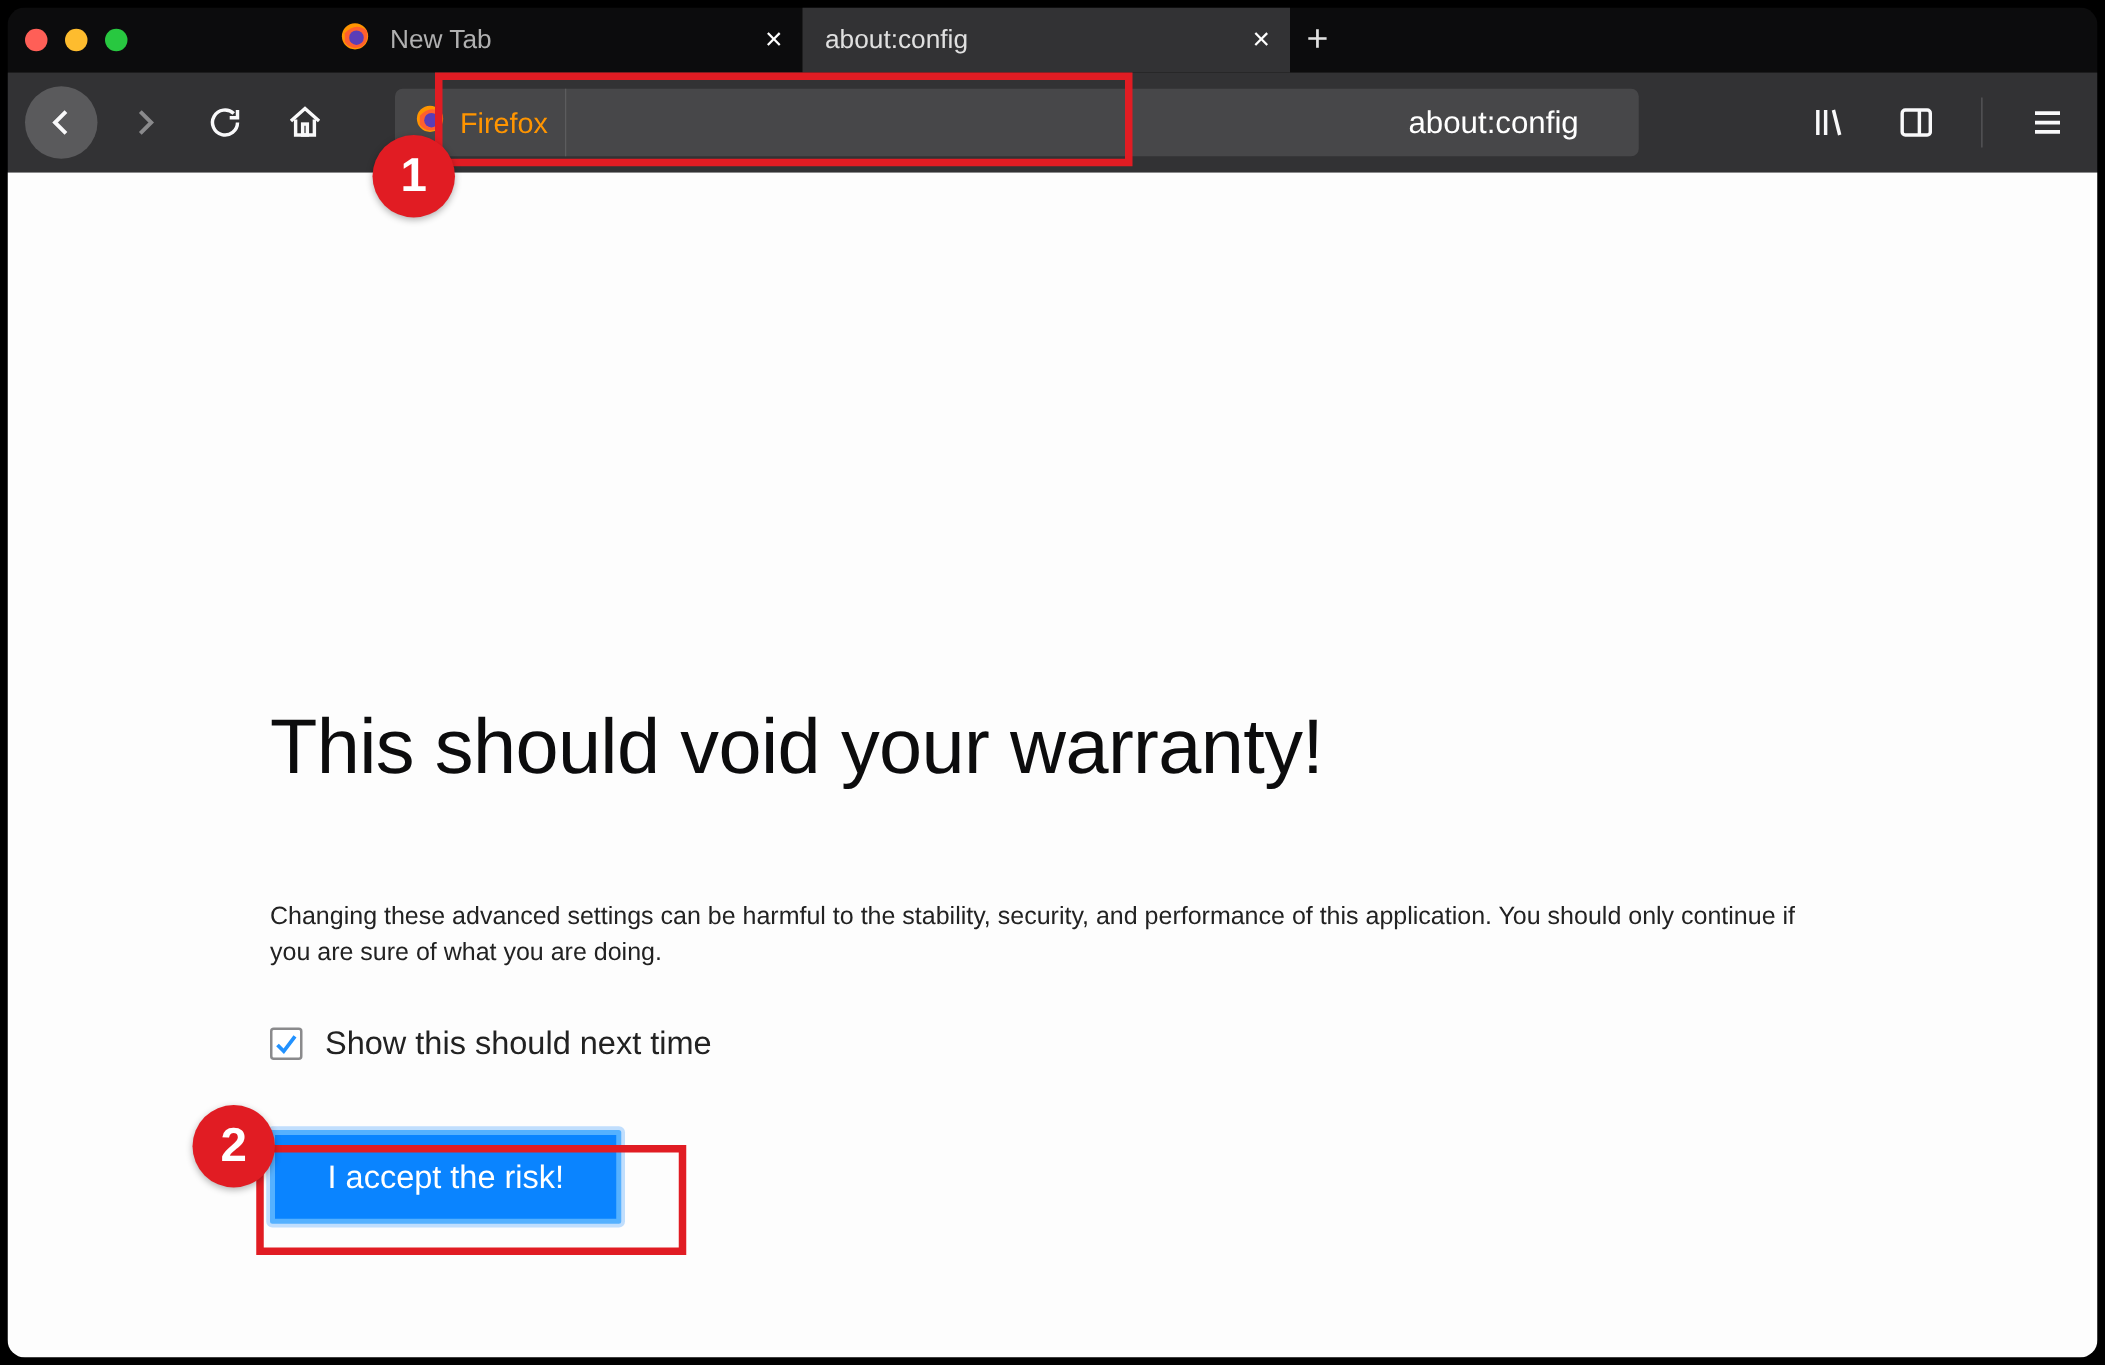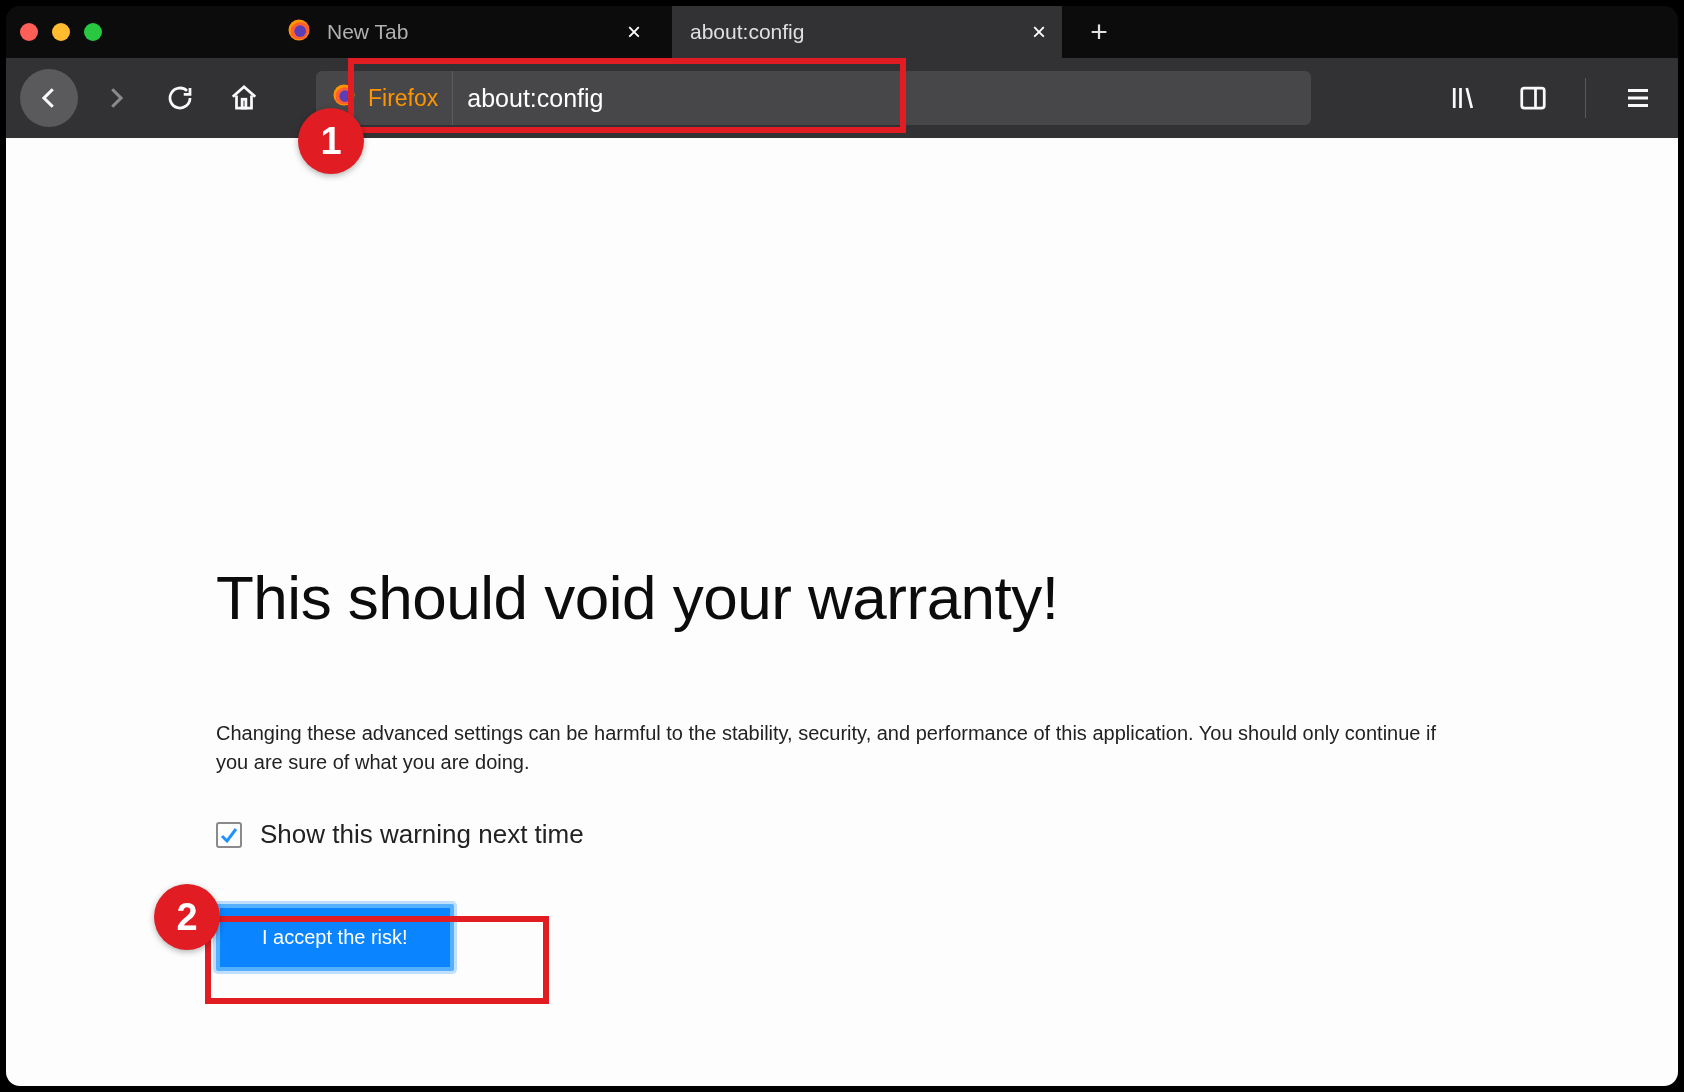--- a/index.html
+++ b/index.html
@@ -19,21 +19,20 @@
     overflow: hidden;
     display: flex;
     flex-direction: column;
   }
   .tab-bar {
     height: 52px;
     background: #0c0c0d;
     display: flex;
     align-items: center;
     padding-left: 14px;
-    gap: 15px;
   }
   .traffic-lights {
     display: flex;
     gap: 14px;
     margin-right: 150px;
   }
   .tl { width: 18px; height: 18px; border-radius: 50%; }
   .tl-close { background: #ff5f57; }
   .tl-min   { background: #febc2e; }
   .tl-max   { background: #28c840; }
@@ -85,20 +84,21 @@
   .urlbar {
     flex: 1;
     height: 54px;
     background: #474749;
     border-radius: 6px;
     display: flex;
     align-items: center;
     padding: 0 10px 0 0;
     margin: 0 34px 0 34px;
     position: relative;
+    text-align: right;
   }
   .urlbar .identity {
     display: flex;
     align-items: center;
     gap: 10px;
     padding: 0 14px;
     height: 100%;
     border-right: 1px solid #5c5c5e;
     color: #ff9500;
     font-weight: 500;
@@ -162,21 +162,21 @@
     border-radius: 3px;
     background: #fff;
     display: flex; align-items: center; justify-content: center;
   }
   .checkbox svg { stroke: #2292ff; stroke-width: 3; fill: none; }
   .accept-btn {
     margin-top: 54px;
     display: inline-block;
     background: #0a84ff;
     color: #fff;
-    font-size: 20px;
+    font-size: 26px;
     padding: 18px 42px;
     border: 4px solid #55b1ff;
     border-radius: 2px;
     box-shadow: 0 0 0 3px rgba(10,132,255,0.25);
   }
 
   
   .callout-box {
     position: absolute;
     border: 6px solid #e11c23;
@@ -304,21 +304,21 @@
   <div class="content">
     <div class="warn-wrap">
       <h1 class="warn-title">This should void your warranty!</h1>
       <p class="warn-text">Changing these advanced settings can be harmful to the stability, security, and performance of this application. You should only continue if you are sure of what you are doing.</p>
       <div class="checkrow">
         <span class="checkbox">
           <svg width="20" height="20" viewBox="0 0 20 20">
               <path d="M3 11 L8 16 L17 4"></path>
             </svg>
         </span>
-        <span>Show this warning next time</span>
+        <span>Show this should next time</span>
       </div>
       <div class="accept-btn">I accept the risk!</div>
     </div>
   </div>
 
 </div>
 
 <div class="callout-box" style="left:348px; top:58px; width:558px; height:75px;"></div>
 <div class="callout-badge" style="left:298px; top:108px;">1</div>
 

